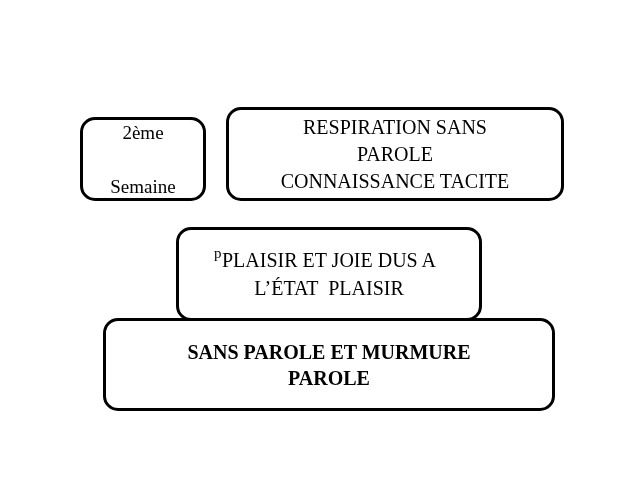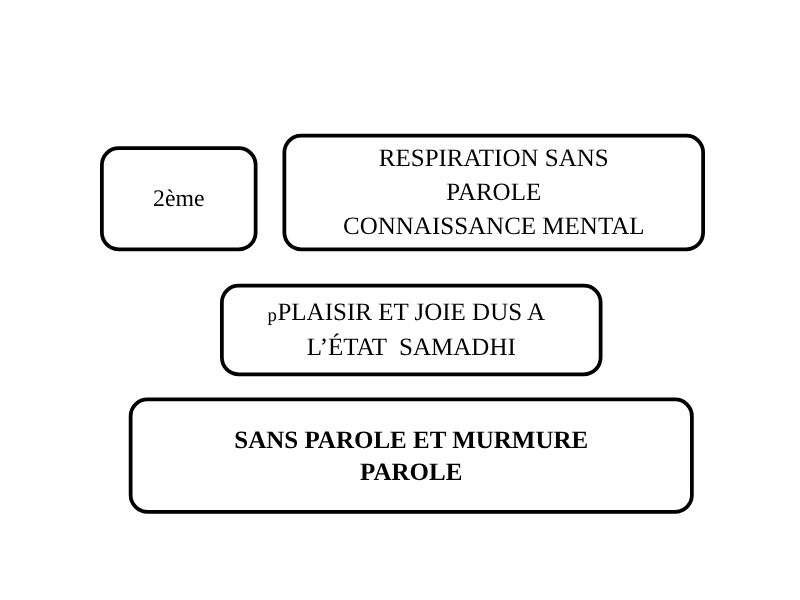--- a/index.html
+++ b/index.html
@@ -69,21 +69,21 @@
   }
   #box-respiration .line {
     font-size: 20px;
     line-height: 27px;
   }
   
   #box-plaisir {
     left: 176px;
     top: 227px;
     width: 306px;
-    height: 74px;
+    height: 94px;
     justify-content: center;
   }
   #box-plaisir .line {
     font-size: 20px;
     line-height: 28px;
   }
   
   #stray-p {
     position: absolute;
     left: 214px;
@@ -107,31 +107,32 @@
   }
 </style>
 </head>
 <body>
 
 <div id="slide">
 
 
   <div class="box" id="box-semaine">
     <span class="line">2ème</span>
+    <span class="line">Semaine</span>
   </div>
 
   <div class="box" id="box-respiration">
     <span class="line">RESPIRATION SANS</span>
     <span class="line">PAROLE</span>
-    <span class="line">CONNAISSANCE MENTAL</span>
+    <span class="line">CONNAISSANCE TACITE</span>
   </div>
 
   <div class="box" id="box-plaisir">
     <span class="line">PLAISIR ET JOIE DUS A</span>
-    <span class="line">L’ÉTAT  SAMADHI</span>
+    <span class="line">L’ÉTAT  PLAISIR</span>
   </div>
 
   <div id="stray-p">p</div>
 
   <div class="box" id="box-sansparole">
     <span class="line">SANS PAROLE ET MURMURE</span>
     <span class="line">PAROLE</span>
   </div>
 
 </div>

